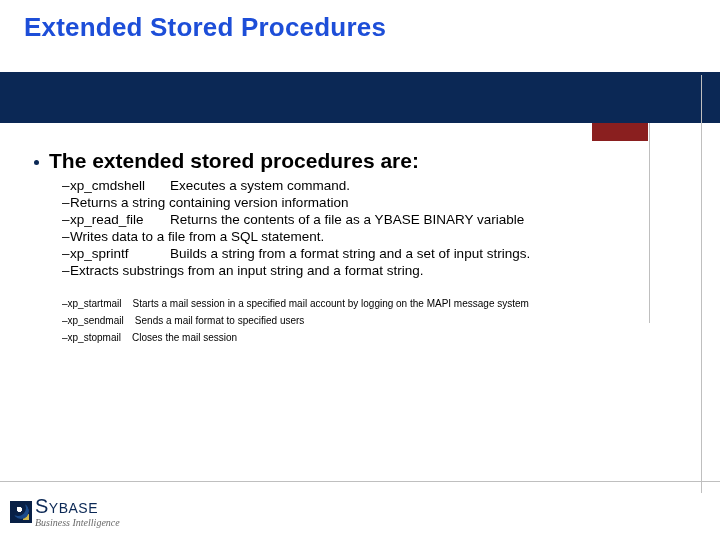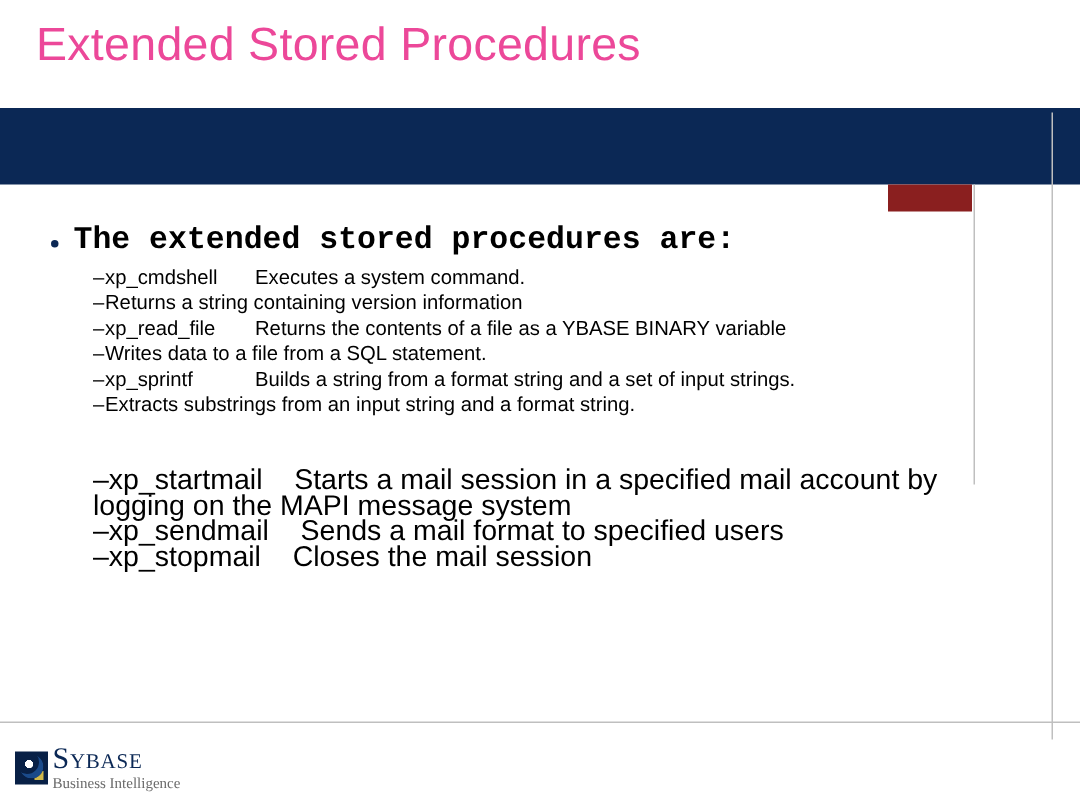--- a/index.html
+++ b/index.html
@@ -1,48 +1,48 @@
 <!DOCTYPE html>
 <html><head>
 <meta charset="utf-8">
 <style>
   html,body{margin:0;padding:0;width:720px;height:540px;font-family:Arial,Helvetica,sans-serif;background:#fff;color:#000;overflow:hidden}
   .slide{position:relative;width:720px;height:540px}
-  .title{position:absolute;left:24px;top:12px;font-family:"Arial Black",Arial,sans-serif;font-weight:400;font-size:31px;color:#ec4899;letter-spacing:0.2px}
+  .title{position:absolute;left:24px;top:12px;font-family:"Arial Black",Arial,sans-serif;font-weight:700;font-size:26px;color:#1d4ed8;letter-spacing:0.2px}
   
   .bar-navy{position:absolute;left:0;top:72px;width:720px;height:51px;background:#0b2855}
   .bar-maroon{position:absolute;left:592px;top:123px;width:56px;height:18px;background:#8a1f1f}
   
   .body{position:absolute;left:34px;top:145px;width:640px}
   .bullet{display:flex;align-items:flex-start;margin-top:4px}
   .dot{width:5px;height:5px;border-radius:50%;background:#0b2855;margin-top:11px;margin-right:10px;flex:none}
-  .bullet-text{font-family:Liberation Mono, monospace;font-weight:700;font-size:21px}
+  .bullet-text{font-family:Liberation Sans, sans-serif;font-weight:700;font-size:21px}
   .sub{margin-left:28px;margin-top:4px;font-size:13.5px;line-height:17px}
   .sub .row{display:flex}
   .sub .dash{flex:none;width:8px;margin-right:0}
   .sub .name{flex:none;width:100px}
   .sub .desc{flex:1}
-  .mapi-para{margin-left:28px;margin-top:20px;font-size:19px;line-height:17px;width:600px}
+  .mapi-para{margin-left:28px;margin-top:2px;font-size:10px;line-height:17px;width:600px}
   .gap{height:14px}
   
   .vline1{position:absolute;right:70px;top:123px;width:1px;height:200px;background:#bfbfbf}
   .vline2{position:absolute;right:18px;top:75px;width:1px;height:418px;background:#bfbfbf}
   
   .hline{position:absolute;left:0;bottom:58px;width:720px;height:1px;background:#bfbfbf}
   
   .logo{position:absolute;left:10px;bottom:12px;display:flex;align-items:center}
   .logo-mark{width:22px;height:22px;background:#082046;position:relative;margin-right:3px}
   .logo-mark::before{content:"";position:absolute;right:3px;bottom:3px;width:6px;height:6px;background:#d0b84a}
   .logo-mark::after{content:"";position:absolute;left:3px;top:2px;width:16px;height:16px;border-radius:50%;
     background:radial-gradient(circle at 40% 40%,#fff 0 20%,transparent 21%),#082046;
     box-shadow:inset -3px -3px 0 0 #1a4a8a}
   .logo-text{display:flex;flex-direction:column;line-height:1}
-  .logo-name{font-family:Liberation Serif, serif;font-weight:400;font-size:20px;letter-spacing:0.5px;color:#0b2855}
+  .logo-name{font-family:Liberation Sans, sans-serif;font-weight:400;font-size:20px;letter-spacing:0.5px;color:#0b2855}
   .logo-name .y{font-size:14px}
-  .logo-tag{font-family:"Times New Roman",serif;font-size:10px;color:#6a6a6a;margin-top:2px}
+  .logo-tag{font-family:"Times New Roman",serif;font-style:italic;font-size:10px;color:#6a6a6a;margin-top:2px}
 </style>
 </head>
 <body>
 
 <div class="slide">
 
   <div class="title">Extended Stored Procedures</div>
 
   <div class="bar-navy"></div>
   <div class="bar-maroon"></div>

